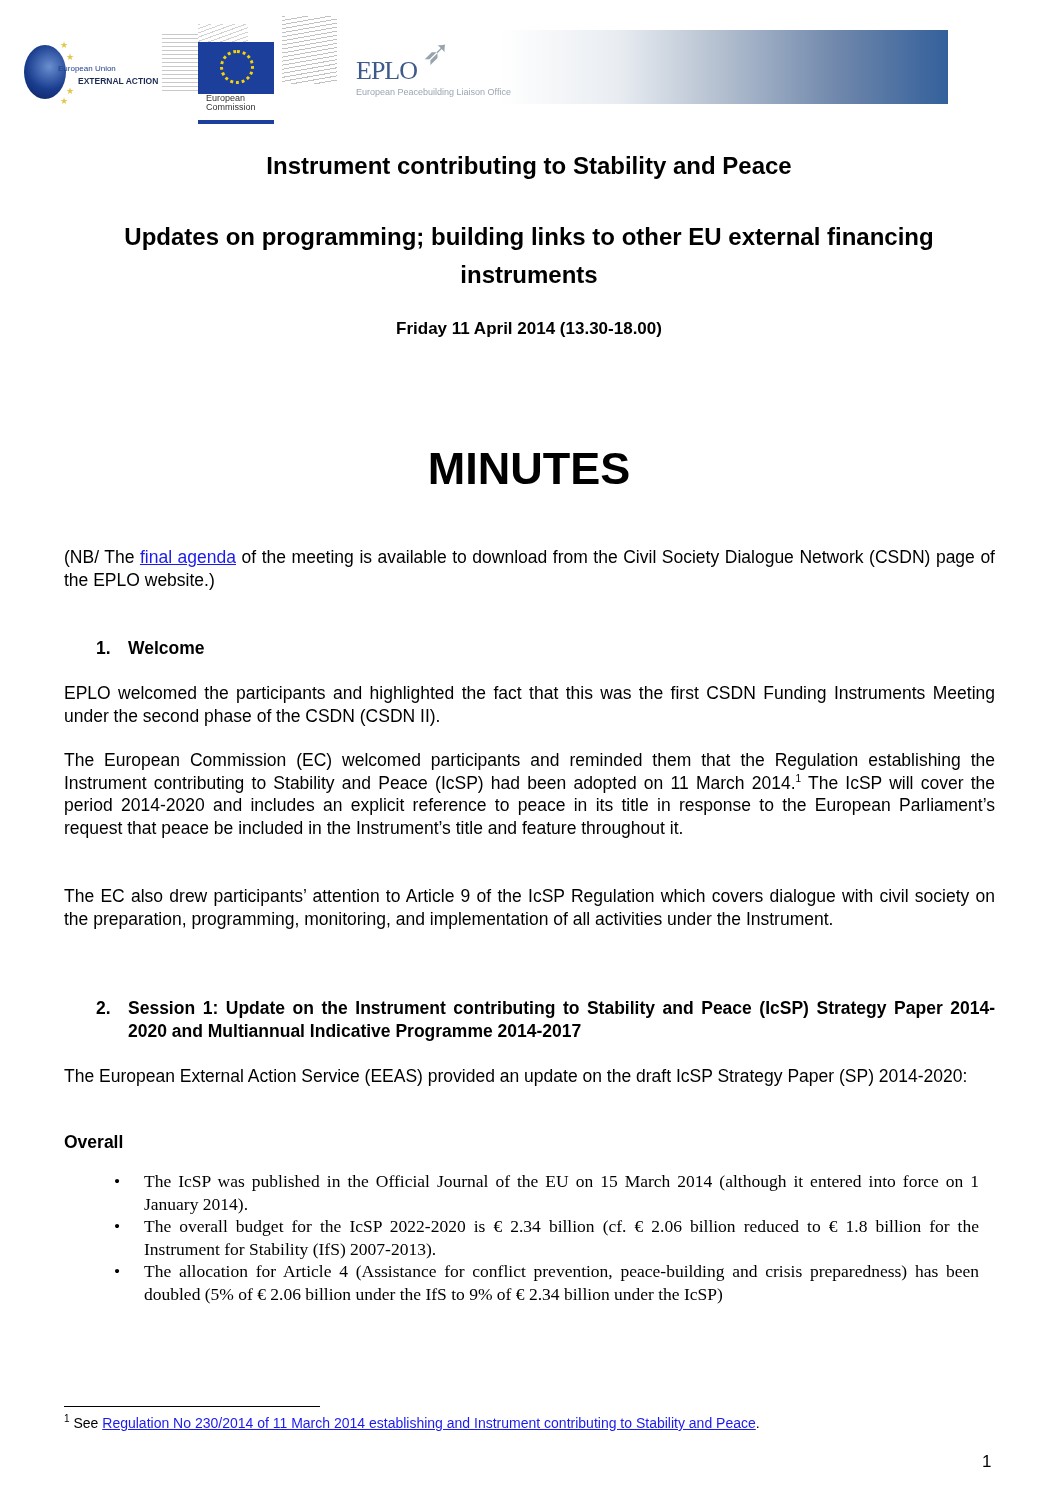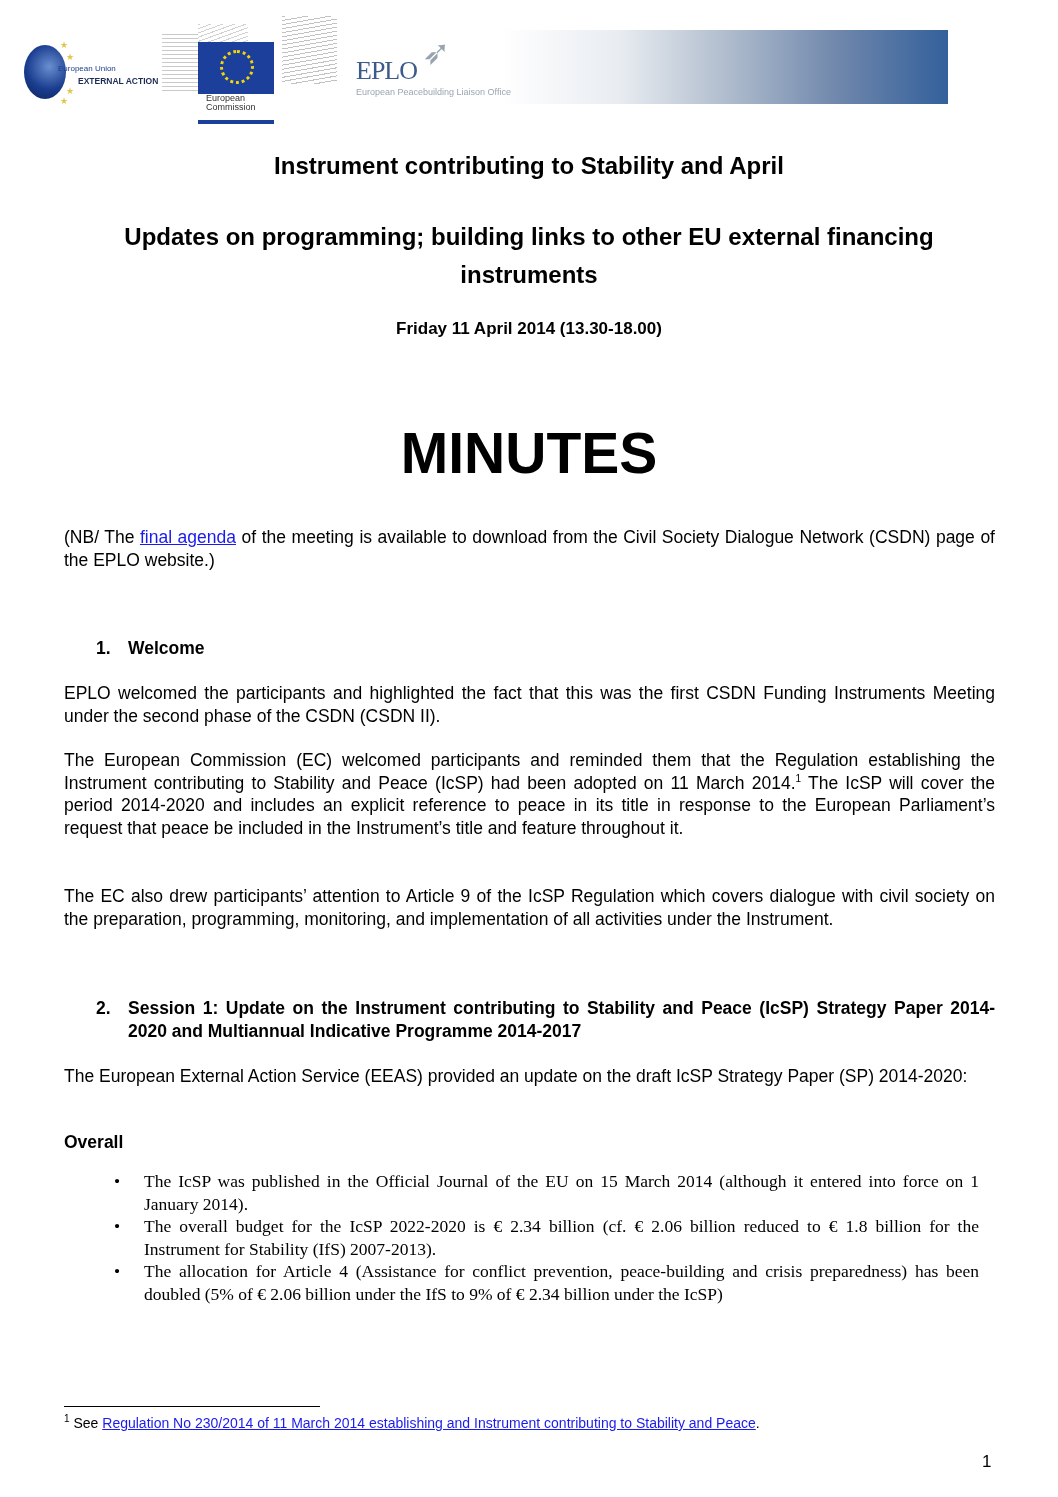--- a/index.html
+++ b/index.html
@@ -29,21 +29,21 @@
   .eplo-bird { position: absolute; left: 70px; top: 2px; font-size: 34px; color: #98a3ad; }
   .eplo-name { position: absolute; left: 4px; top: 26px; font-family: "Liberation Serif", serif; font-size: 26px; color: #3c5a8a; letter-spacing: -1px; }
   .eplo-sub { position: absolute; left: 4px; top: 57px; font-size: 9px; color: #9aa6b2; }
 
   .center { position: absolute; left: 0; width: 1058px; text-align: center; font-weight: bold; }
   .t1 { top: 152px; font-size: 24px; }
   .t2 { top: 218px; font-size: 24px; line-height: 38px; }
   .meta { font-size: 17px; line-height: 23px; }
   .m1 { top: 317px; }
   .m2 { top: 360px; }
-  .minutes { top: 420px; font-size: 57px; }
+  .minutes { top: 443px; font-size: 45px; }
 
   .body { position: absolute; left: 64px; width: 931px; font-size: 17.5px; line-height: 22.6px; text-align: justify; }
   a.link { color: #1a1aee; text-decoration: underline; }
   .h { font-weight: bold; }
   .sec-num { display: inline-block; width: 32px; }
   sup { font-size: 10px; line-height: 0; }
   ul.bul { margin: 16px; padding: 0; list-style: none; font-family: Liberation Serif, serif; }
   ul.bul li { position: relative; padding-left: 64px; }
   ul.bul li::before { content: "\2022"; position: absolute; left: 34px; top: 0; }
   .fn-rule { position: absolute; left: 64px; top: 1406px; width: 256px; height: 1px; background: #000; }
@@ -78,28 +78,28 @@
     <div class="ec-bar"></div>
   </div>
 
   <div class="logo-eplo">
     <span class="eplo-bird">➶</span>
     <span class="eplo-name">EPLO</span>
     <span class="eplo-sub">European Peacebuilding Liaison Office</span>
   </div>
 </div>
 
-<div class="center t1">Instrument contributing to Stability and April</div>
+<div class="center t1">Instrument contributing to Stability and Peace</div>
 <div class="center t2" style="padding:0 110px;box-sizing:border-box;">Updates on programming; building links to other EU external financing instruments</div>
 <div class="center meta m1">Friday 11 April 2014 (13.30-18.00)</div>
 <div class="center meta m2">
 </div>
 <div class="center minutes">MINUTES</div>
 
-<div class="body" style="top:526px">
+<div class="body" style="top:546px">
   <span>(NB/ The </span><a class="link" href="#">final agenda</a><span> of the meeting is available to download from the Civil Society Dialogue Network (CSDN) page of the EPLO website.)</span>
 </div>
 
 <div class="body h" style="top:637px;left:96px;">
   <span class="sec-num">1.</span><span>Welcome</span>
 </div>
 
 <div class="body" style="top:682px">EPLO welcomed the participants and highlighted the fact that this was the first CSDN Funding Instruments Meeting under the second phase of the CSDN (CSDN II).</div>
 
 <div class="body" style="top:749px">

